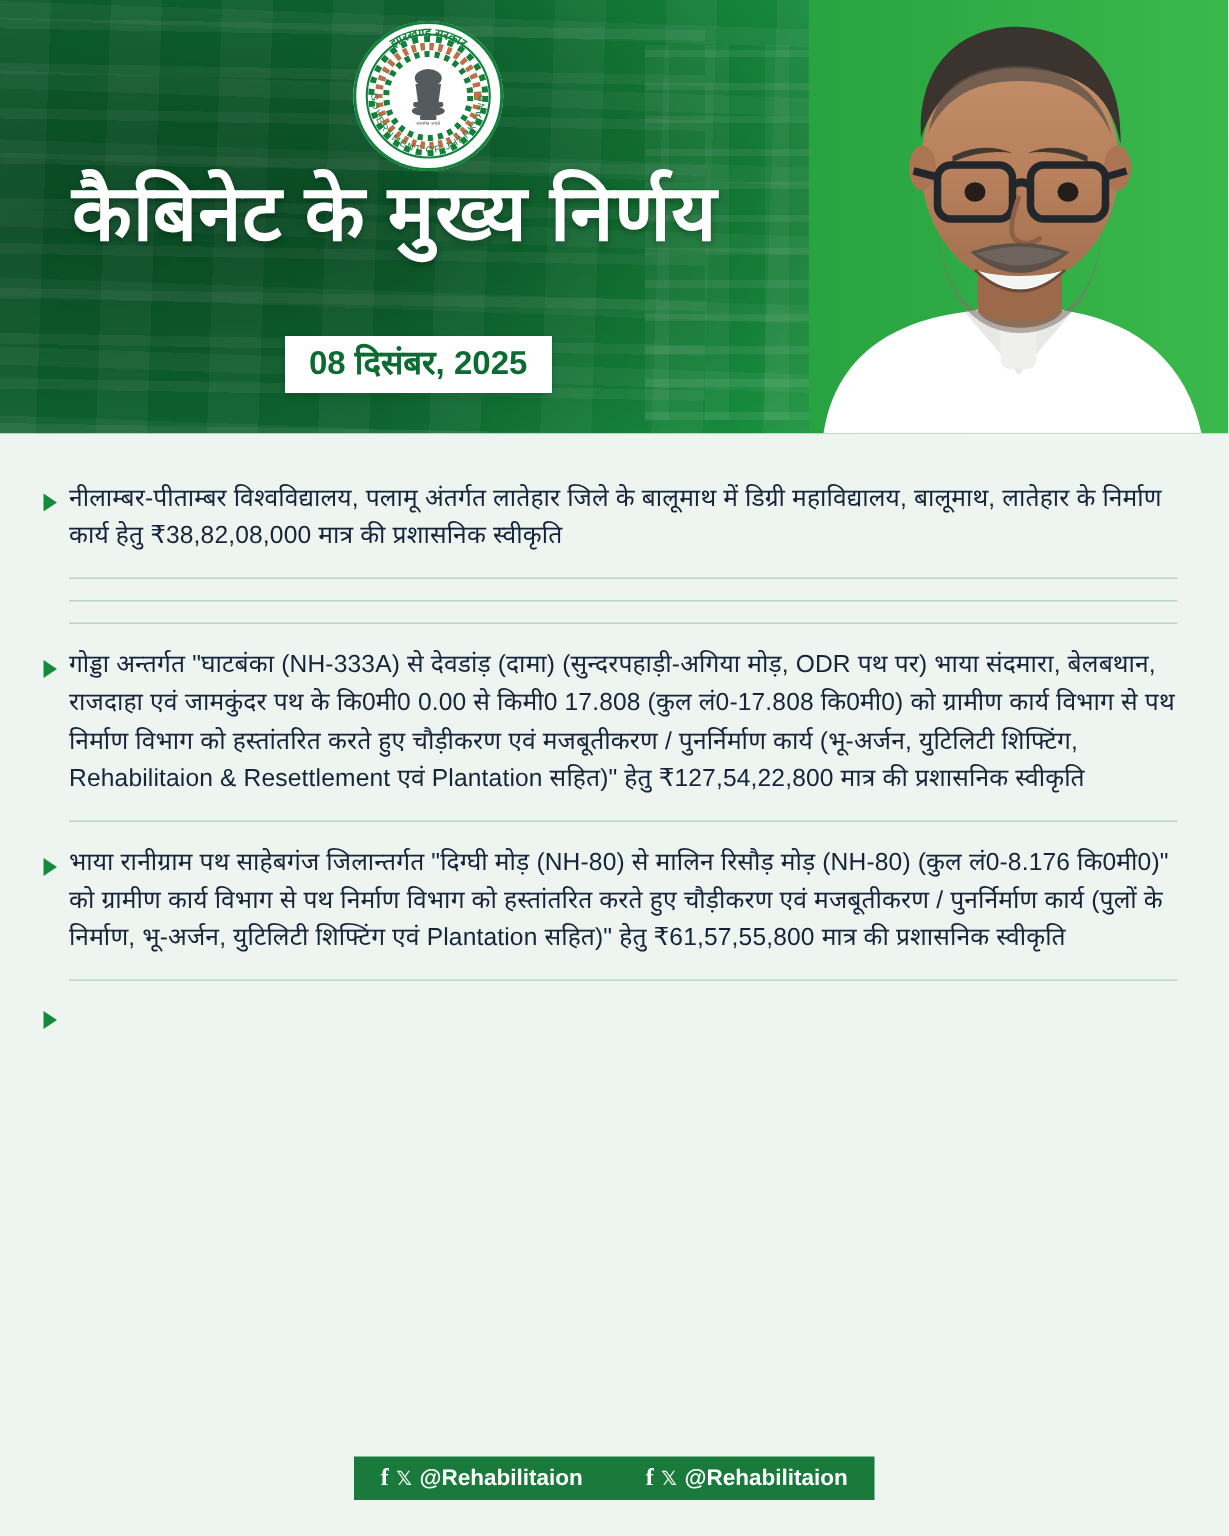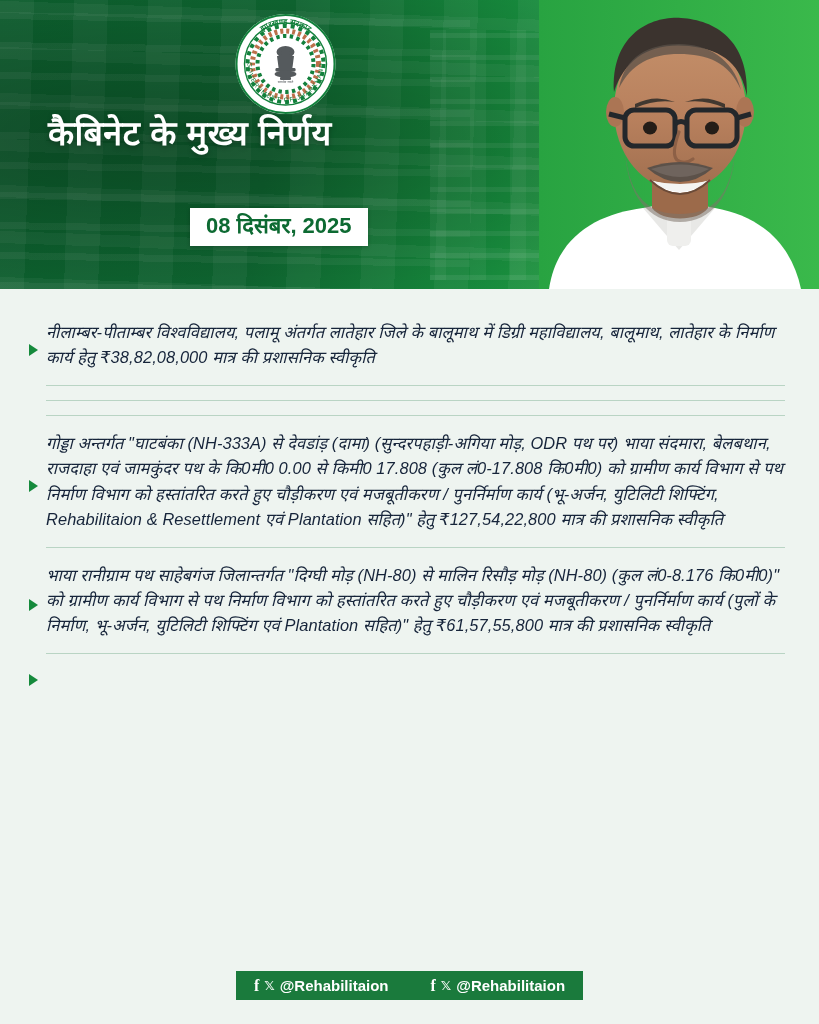--- a/index.html
+++ b/index.html
@@ -57,30 +57,30 @@
     width:105px; height:104px;
     border-radius:50%;
   }
   .emblem svg { display:block; width:105px; height:104px; }
 
   
   .title {
     position:absolute; left:48px; top:116px;
     width:520px;
     color:#ffffff;
-    font-size:34px;
+    font-size:52px;
     font-weight:bold;
     letter-spacing:.5px;
     line-height:1.05;
     text-shadow:0 2px 5px rgba(0,0,0,.28);
     white-space:nowrap;
   }
   
   .date-badge {
-    position:absolute; left:190px; top:208px;
+    position:absolute; left:190px; top:224px;
     background:#ffffff;
     color:#0d6a32;
     font-size:22px;
     font-weight:bold;
     padding:4px 16px 6px 16px;
     line-height:1.25;
     box-shadow:0 1px 4px rgba(0,0,0,.22);
     white-space:nowrap;
   }
 
@@ -94,23 +94,22 @@
 
   
   .content {
     position:relative;
     padding:22px 28px 0 28px;
     background:#eef4f0;
     height:675px;
   }
   .item {
     display:flex;
-    align-items:center;
+    align-items:flex-start;
     padding:9px 0 0 0;
-    font-style:italic;
   }
   .bullet {
     flex:0 0 auto;
     width:14px;
     margin-top:9px;
     margin-right:4px;
     color:#158a3c;
     font-size:13px;
     line-height:1;
   }

